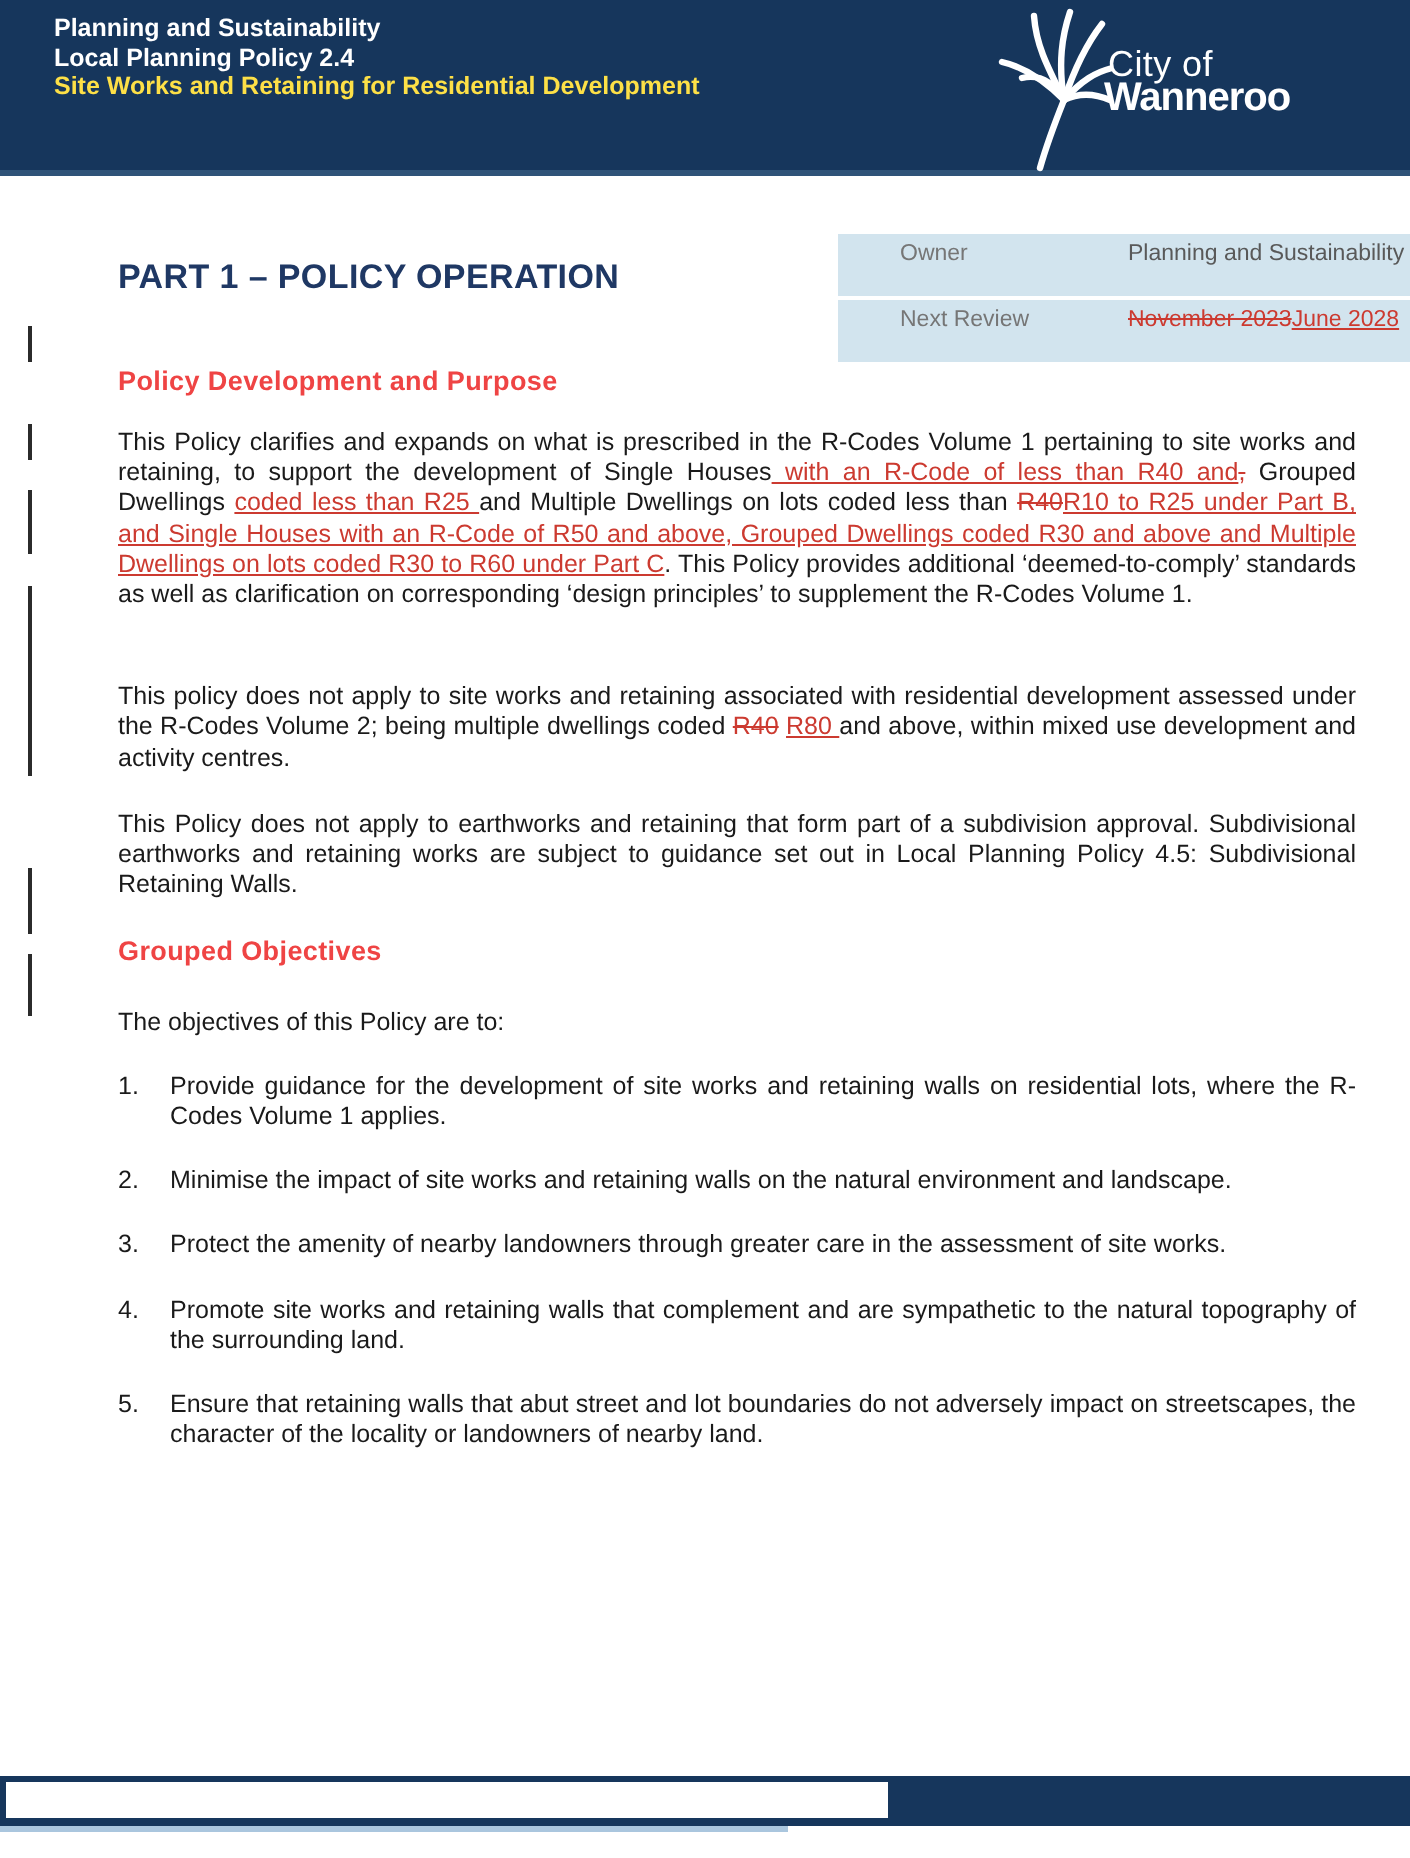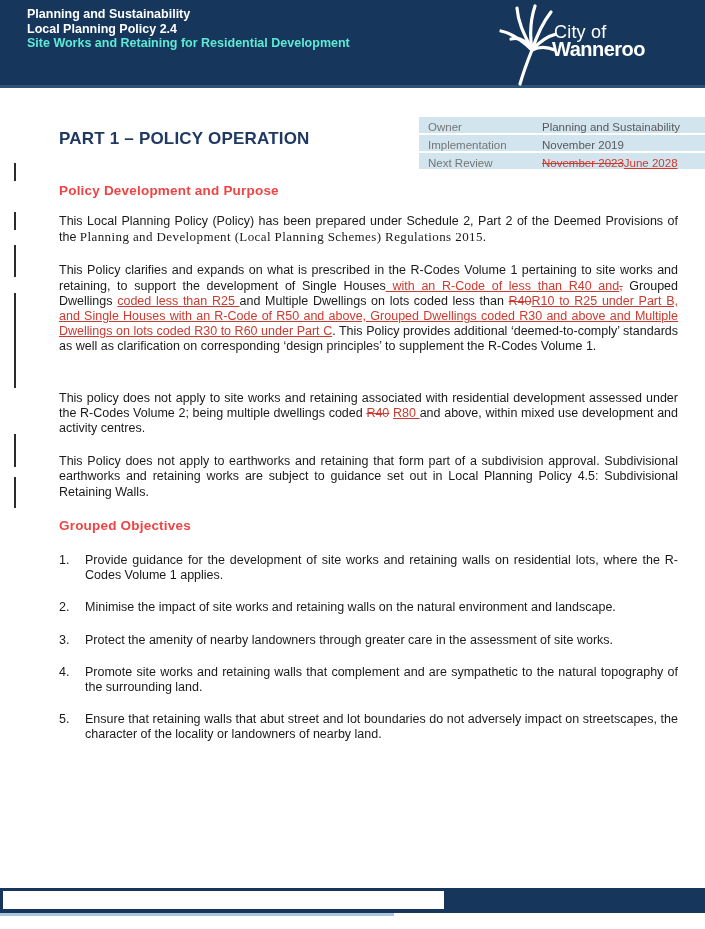--- a/index.html
+++ b/index.html
@@ -9,28 +9,28 @@
     font-family:"Liberation Sans","DejaVu Sans",sans-serif;
     color:#1a1a1a;
   }
   
   .header{
     position:absolute;top:0;left:0;width:705px;height:88px;
     background:#16365C;box-sizing:border-box;border-bottom:3px solid #2f5378;
   }
   .header-text{position:absolute;left:27px;top:7px;}
   .header-line{font-weight:bold;font-size:12.5px;line-height:14.5px;color:#ffffff;white-space:nowrap;}
-  .header-line.sub{color:#5eead4;}
+  .header-line.sub{color:#fde047;}
   .logo{position:absolute;left:498px;top:2px;width:230px;height:84px;color:#ffffff;}
   .logo svg{position:absolute;left:0;top:2px;}
   .logo-cityof{position:absolute;left:56px;top:20px;font-size:18px;font-weight:400;letter-spacing:.2px;}
   .logo-name{position:absolute;left:54px;top:36px;font-size:20px;font-weight:bold;letter-spacing:-.5px;white-space:nowrap;}
   
   .info-table{position:absolute;top:117px;left:419px;width:286px;font-size:11.5px;}
-  .info-row{background:#d2e4ee;height:16px;line-height:21px;margin-bottom:2px;white-space:nowrap;overflow:hidden;}
+  .info-row{background:#d2e4ee;height:31px;line-height:21px;margin-bottom:2px;white-space:nowrap;overflow:hidden;padding-left:22px;}
   .info-label{display:inline-block;width:114px;padding-left:9px;color:#767676;vertical-align:top;}
   .info-value{display:inline-block;color:#595959;vertical-align:top;}
   .del{color:#cc3a30;text-decoration:line-through;}
   .ins{color:#cc3a30;text-decoration:underline;}
   
   .doc-title{position:absolute;top:129px;left:59px;font-size:17px;font-weight:bold;color:#1f3864;letter-spacing:.2px;}
   .h-gray{font-size:13.5px;font-weight:bold;color:#ef4444;letter-spacing:.2px;}
   .h1-abs{position:absolute;top:183px;left:59px;}
   
   .flow{position:absolute;top:214px;left:59px;width:619px;font-size:12.5px;line-height:15.2px;}
@@ -74,37 +74,34 @@
     <div class="logo-cityof">City of</div>
     <div class="logo-name">Wanneroo</div>
   </div>
 </div>
 
 <div class="info-table">
   <div class="info-row">
     <span class="info-label">Owner</span><span class="info-value">Planning and Sustainability</span>
   </div>
   <div class="info-row">
-    <span class="info-label">Implementation</span><span class="info-value">November 2019</span>
-  </div>
-  <div class="info-row">
     <span class="info-label">Next Review</span><span class="info-value"><span class="del">November 2023</span><span class="ins">June 2028</span></span>
   </div>
 </div>
 
 <div class="doc-title">PART 1 – POLICY OPERATION</div>
 <div class="h-gray h1-abs">Policy Development and Purpose</div>
 
 <div class="flow">
-  <p><span class="run-n">This Local Planning Policy (Policy) has been prepared under Schedule 2, Part 2 of the Deemed Provisions of the </span><span class="run-serif">Planning and Development (Local Planning Schemes) Regulations 2015.</span></p>
   <p class="big"><span class="run-n">This Policy clarifies and expands on what is prescribed in the R-Codes Volume 1 pertaining to site works and retaining, to support the development of Single Houses</span><span class="run-ins ins"> with an R-Code of less than R40 and</span><span class="run-del del">,</span><span class="run-n"> Grouped Dwellings </span><span class="run-ins ins">coded less than R25 </span><span class="run-n">and Multiple Dwellings on lots coded less than </span><span class="run-del del">R40</span><span class="run-ins ins">R10 to R25 under Part B, and Single Houses with an R-Code of R50 and above, Grouped Dwellings coded R30 and above and Multiple Dwellings on lots coded R30 to R60 under Part C</span><span class="run-n">. This Policy provides additional ‘deemed-to-comply’ standards as well as clarification on corresponding ‘design principles’ to supplement the R-Codes Volume 1.</span></p>
   <p><span class="run-n">This policy does not apply to site works and retaining associated with residential development assessed under the R-Codes Volume 2; being multiple dwellings coded </span><span class="run-del del">R40</span><span class="run-n"> </span><span class="run-ins ins">R80 </span><span class="run-n">and above, within mixed use development and activity centres.</span></p>
   <p><span class="run-n">This Policy does not apply to earthworks and retaining that form part of a subdivision approval. Subdivisional earthworks and retaining works are subject to guidance set out in Local Planning Policy 4.5: Subdivisional Retaining Walls.</span></p>
 
   <div class="h-gray h2-flow">Grouped Objectives</div>
+  <div class="intro">The objectives of this Policy are to:</div>
 
   <div class="obj">
     <span class="obj-num">1.</span>
     <span class="obj-text">Provide guidance for the development of site works and retaining walls on residential lots, where the R-Codes Volume 1 applies.</span>
   </div>
   <div class="obj">
     <span class="obj-num">2.</span>
     <span class="obj-text">Minimise the impact of site works and retaining walls on the natural environment and landscape.</span>
   </div>
   <div class="obj">

